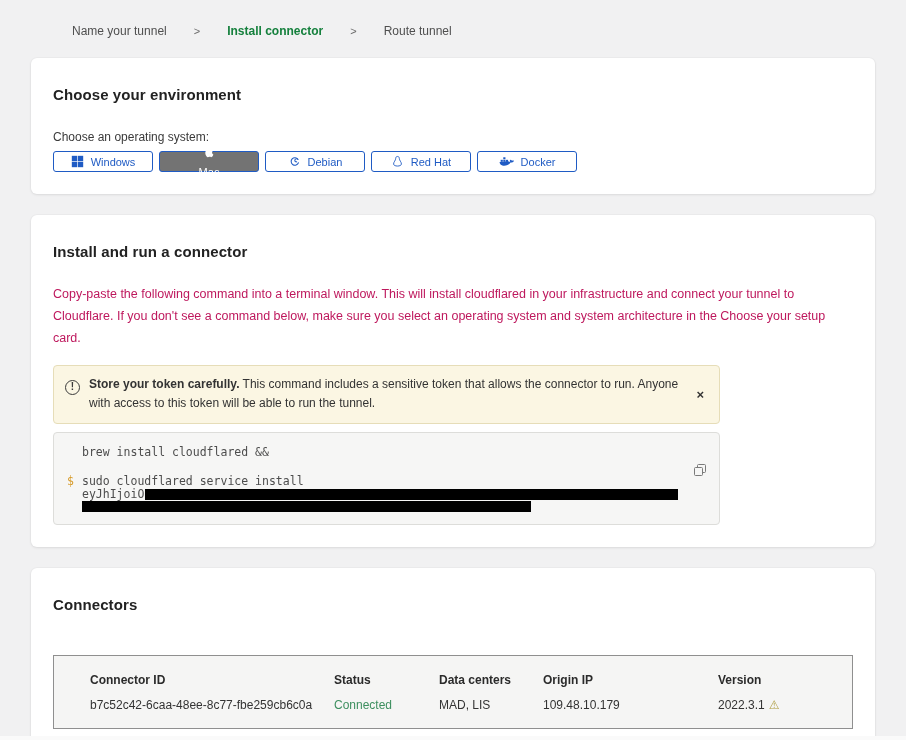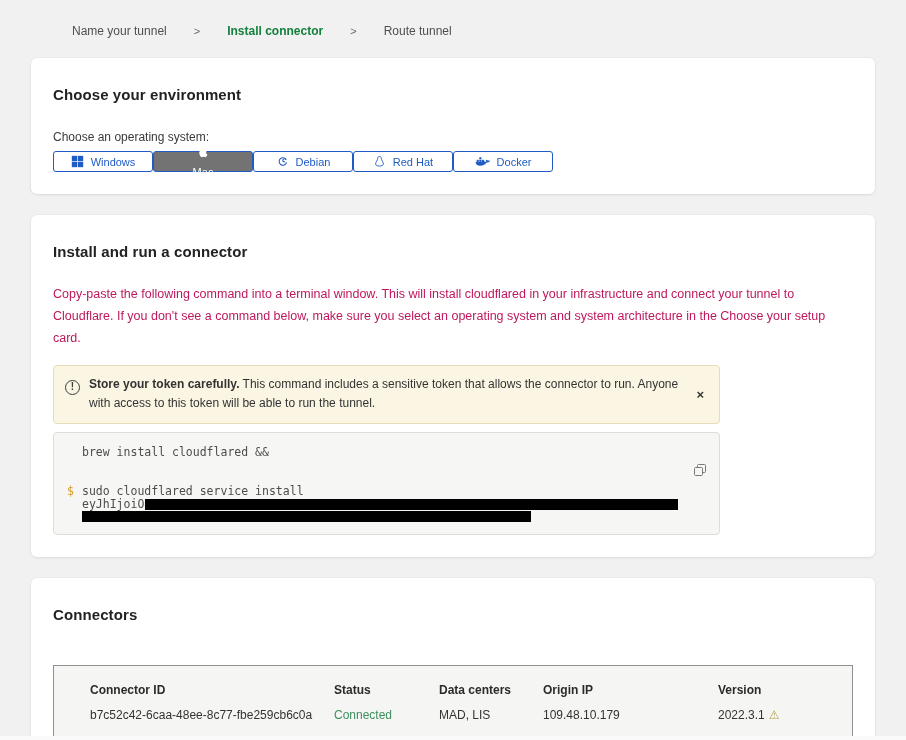--- a/index.html
+++ b/index.html
@@ -37,21 +37,21 @@
   }
   .card h2 {
     font-size:15px;
     font-weight:bold;
     color:#222;
     letter-spacing:0.1px;
   }
 
   
   .os-label { font-size:12px; color:#3a3a3a; margin:27px 0 7px 0; }
-  .os-row { display:flex; gap:0; }
+  .os-row { display:flex; gap:6px; }
   .os-btn {
     width:100px; height:21px;
     display:flex; align-items:center; justify-content:center; gap:7px;
     background:#fff;
     border:1px solid #1f5bc4;
     border-radius:3px;
     color:#1f5bc4;
     font-size:11px;
     font-family:"Liberation Sans", sans-serif;
     cursor:pointer;
@@ -111,21 +111,21 @@
     border:1px solid #ddddda;
     border-radius:4px;
     padding:13px 14px 12px 13px;
     font-family:"DejaVu Sans Mono", monospace;
     font-size:11.5px;
     color:#4d4d4d;
     position:relative;
   }
   .code-line { display:flex; line-height:13px; }
   .code-line .prompt { width:15px; flex:0 0 auto; color:#d79b2a; }
-  .code-line.first { margin-bottom:26px; }
+  .code-line.first { margin-bottom:16px; }
   .redact-inline {
     display:inline-block;
     background:#000;
     height:11px;
     width:533px;
     vertical-align:middle;
     margin-left:1px;
   }
   .redact-bar2 {
     background:#000;

